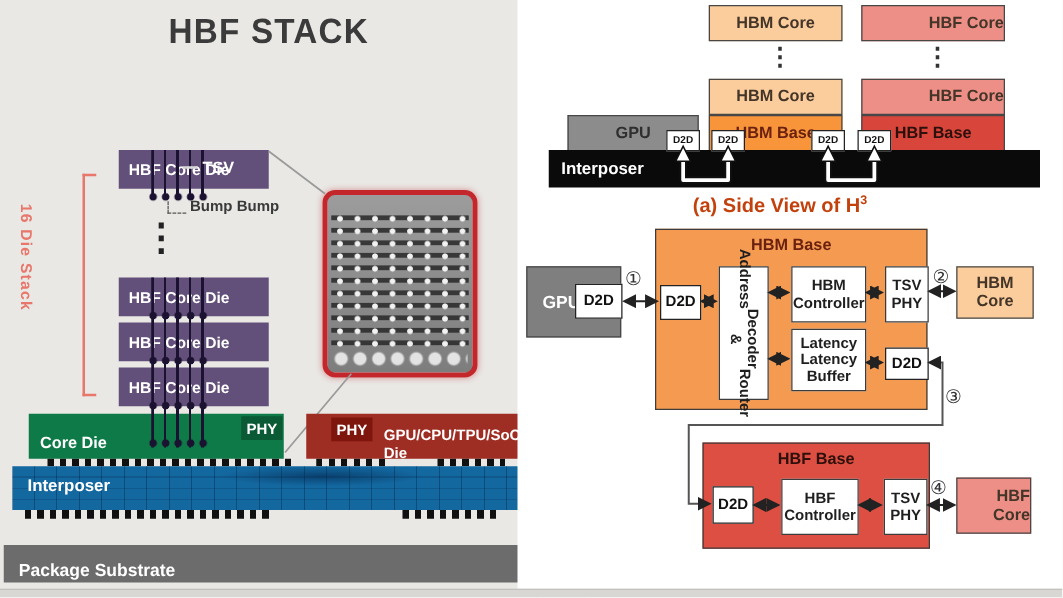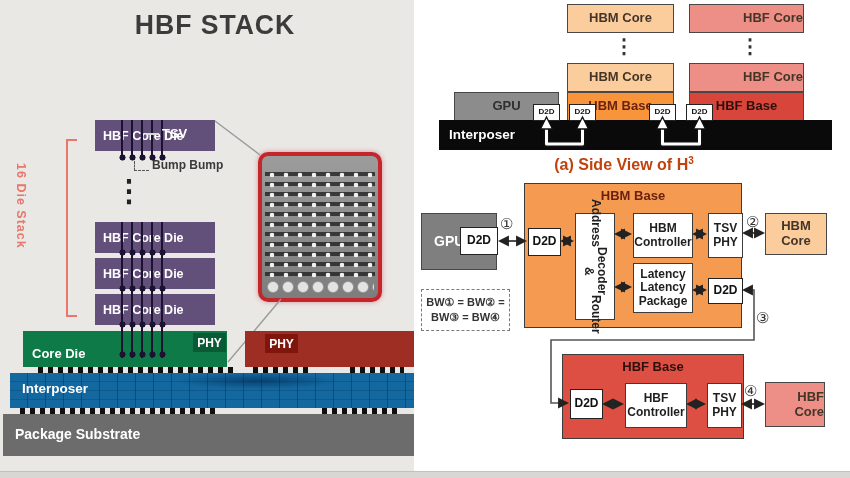--- a/index.html
+++ b/index.html
@@ -24,21 +24,21 @@
   .logic-die{left:23px;top:331px;width:204px;height:36px;background:var(--green);color:#fff;}
   .soc-die{left:245px;top:331px;width:183px;height:36px;background:var(--die_red);color:#fff;}
   .die-label{position:absolute;left:9px;bottom:6px;font-weight:bold;font-size:13px;color:#fff;}
   .phy-g{position:absolute;left:170px;top:2px;width:33px;height:19px;background:var(--green_dark);color:#fff;font-weight:bold;font-size:12px;display:flex;align-items:center;justify-content:center;}
   .phy-r{position:absolute;left:20px;top:3px;width:33px;height:19px;background:var(--die_red_dark);color:#fff;font-weight:bold;font-size:12px;display:flex;align-items:center;justify-content:center;}
   .soc-label{position:absolute;left:62px;top:10px;font-weight:bold;font-size:12px;color:#fff;}
   .bumps{position:absolute;height:6px;background:repeating-linear-gradient(90deg,#101010 0 5px,transparent 5px 10px);}
   .interposer-l{left:10px;top:373px;width:418px;height:35px;background:var(--interposer_blue);background-image:repeating-linear-gradient(90deg,transparent 0 17px,rgba(0,25,55,.35) 17px 18px),repeating-linear-gradient(0deg,transparent 0 8px,rgba(0,20,50,.18) 8px 9px);}
   .interposer-l span{position:absolute;left:12px;top:8px;color:#fff;font-weight:bold;font-size:13.5px;}
   .blob{left:175px;top:373px;width:165px;height:16px;background:radial-gradient(ellipse at center,rgba(4,40,80,.6),rgba(4,40,80,0) 70%);}
-  .substrate{left:3px;top:414px;width:425px;height:42px;background:var(--substrate_gray);}
+  .substrate{left:3px;top:436px;width:425px;height:30px;background:var(--substrate_gray);}
   .substrate span{position:absolute;left:12px;top:12px;color:#fff;font-weight:bold;font-size:14px;}
   .bottom-strip{left:0;top:471px;width:850px;height:7px;background:#D8D7D4;border-top:1px solid #C2C1BE;}
   .divider{left:429px;top:0;width:1px;height:478px;background:#d5d4d1;}
   
   #right{position:absolute;left:414px;top:0;width:420px;height:478px;background:#fff;}
   .box{position:absolute;box-sizing:border-box;border:1.5px solid #474747;display:flex;flex-direction:column;align-items:center;justify-content:center;text-align:center;font-weight:bold;line-height:1.12;}
   .core-a{font-size:13px;color:#433528;}
   .hbm-core{background:var(--hbm_core);}
   .hbf-core{background:var(--hbf_core);align-items:flex-end;}
   .hbm-base-a{background:var(--hbm_base);color:#6b2110;font-size:13px;}
@@ -109,20 +109,21 @@
       <line x1="215" y1="121" x2="260" y2="155" stroke="#9a9a9a" stroke-width="1.4"></line>
       <line x1="281" y1="299" x2="228" y2="362" stroke="#9a9a9a" stroke-width="1.4"></line>
     </svg>
 
     <div class="abs logic-die">
       <span class="die-label">Core Die</span>
       <span class="phy-g">PHY</span>
     </div>
     <div class="abs soc-die">
       <span class="phy-r">PHY</span>
+      <span class="soc-label">GPU/CPU/TPU/SoC Die</span>
     </div>
 
     <div class="bumps" style="left:38px;top:367px;width:196px;"></div>
     <div class="bumps" style="left:253px;top:367px;width:55px;"></div>
     <div class="bumps" style="left:350px;top:367px;width:54px;"></div>
 
     <div class="abs interposer-l">
       <span>Interposer</span>
     </div>
     <div class="abs blob"></div>
@@ -206,38 +207,34 @@
         <span>HBM</span>
         <span>Controller</span>
       </div>
       <div class="box wbox" style="left:183px;top:29px;width:35px;height:45px;">
         <span>TSV</span>
         <span>PHY</span>
       </div>
       <div class="box wbox" style="left:108px;top:79px;width:60px;height:50px;">
         <span>Latency</span>
         <span>Latency</span>
-        <span>Package</span>
+        <span>Buffer</span>
       </div>
       <div class="box d2d d2d-md" style="left:183px;top:94px;width:35px;height:26px;">
           <span>D2D</span>
         </div>
     </div>
 
     <span class="circled" style="left:332px;top:214px;">②</span>
     <div class="box hbm-core core-a" style="left:351px;top:213px;width:62px;height:42px;">
       <span>HBM</span>
       <span>Core</span>
     </div>
     <span class="circled" style="left:342px;top:310px;">③</span>
 
-    <div class="abs bw-box">
-      <span>BW① = BW② =</span>
-      <span>BW③ = BW④</span>
-    </div>
 
     <div class="panel" style="left:148px;top:354px;width:182px;height:85px;background:var(--hbf_base_panel);">
       <div class="panel-title" style="color:#2d100b;">HBF Base</div>
       <div class="box d2d d2d-md" style="left:7px;top:34px;width:33px;height:30px;">
           <span>D2D</span>
         </div>
       <div class="box wbox" style="left:62px;top:28px;width:62px;height:45px;">
         <span>HBF</span>
         <span>Controller</span>
       </div>

